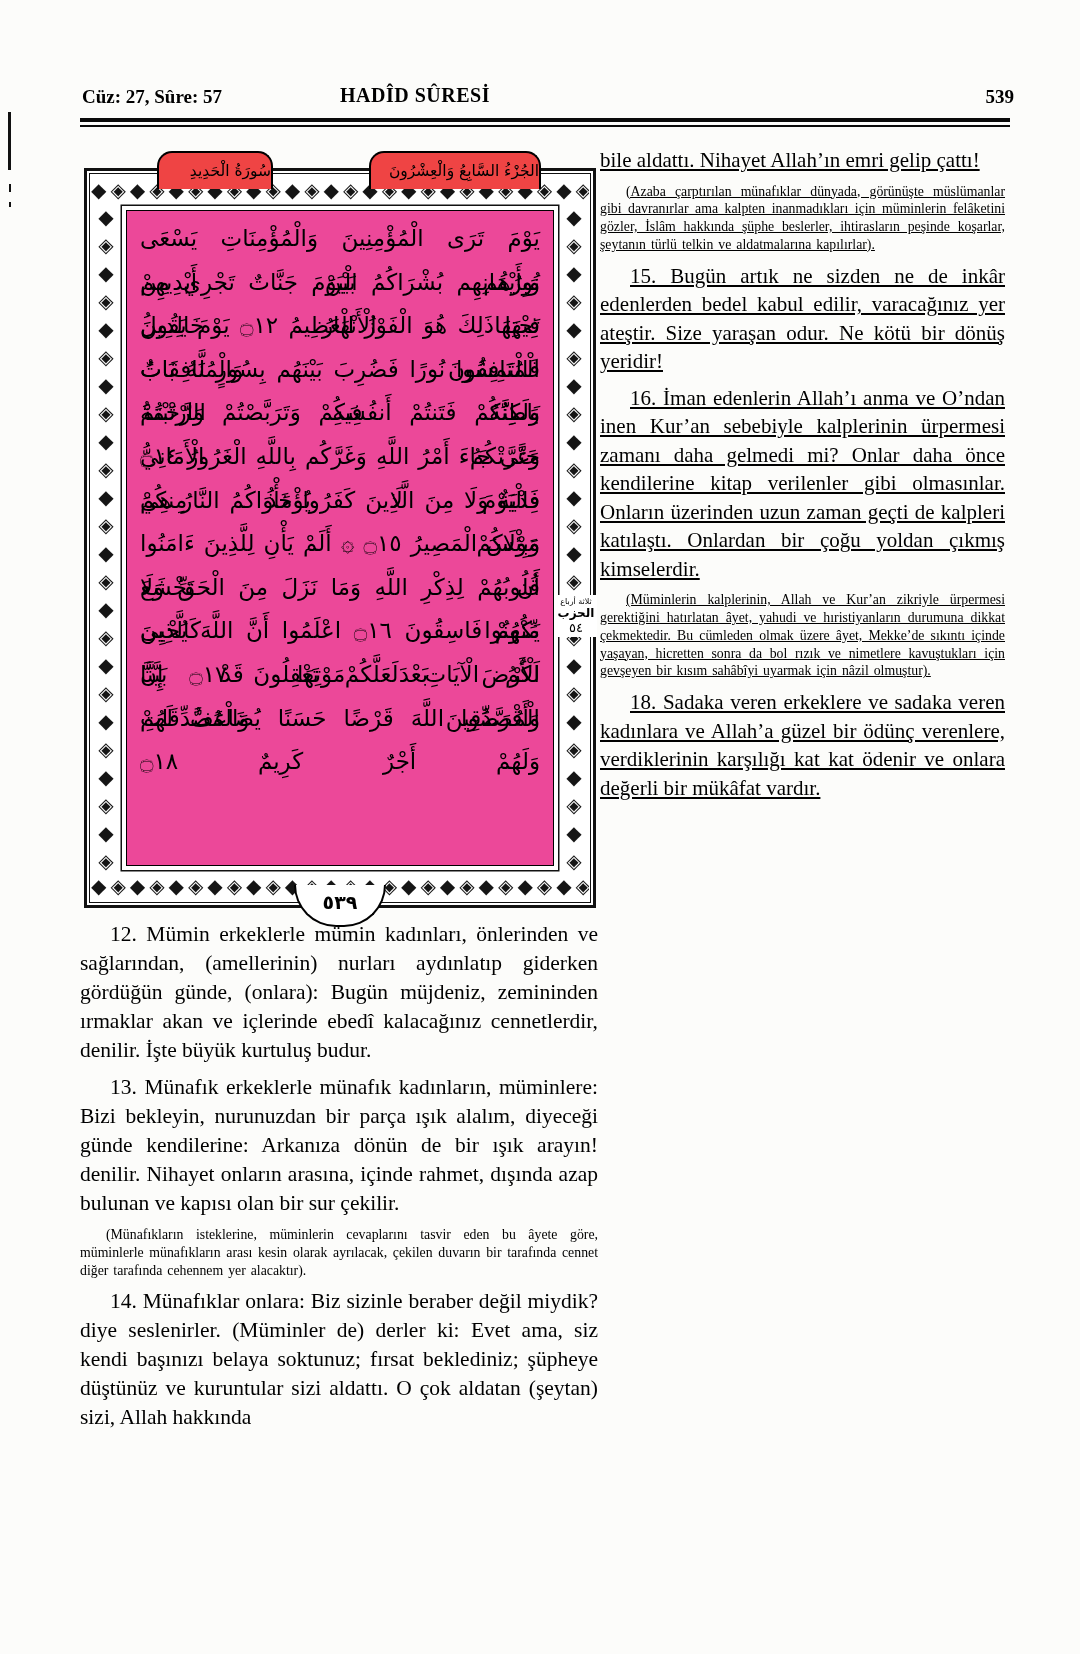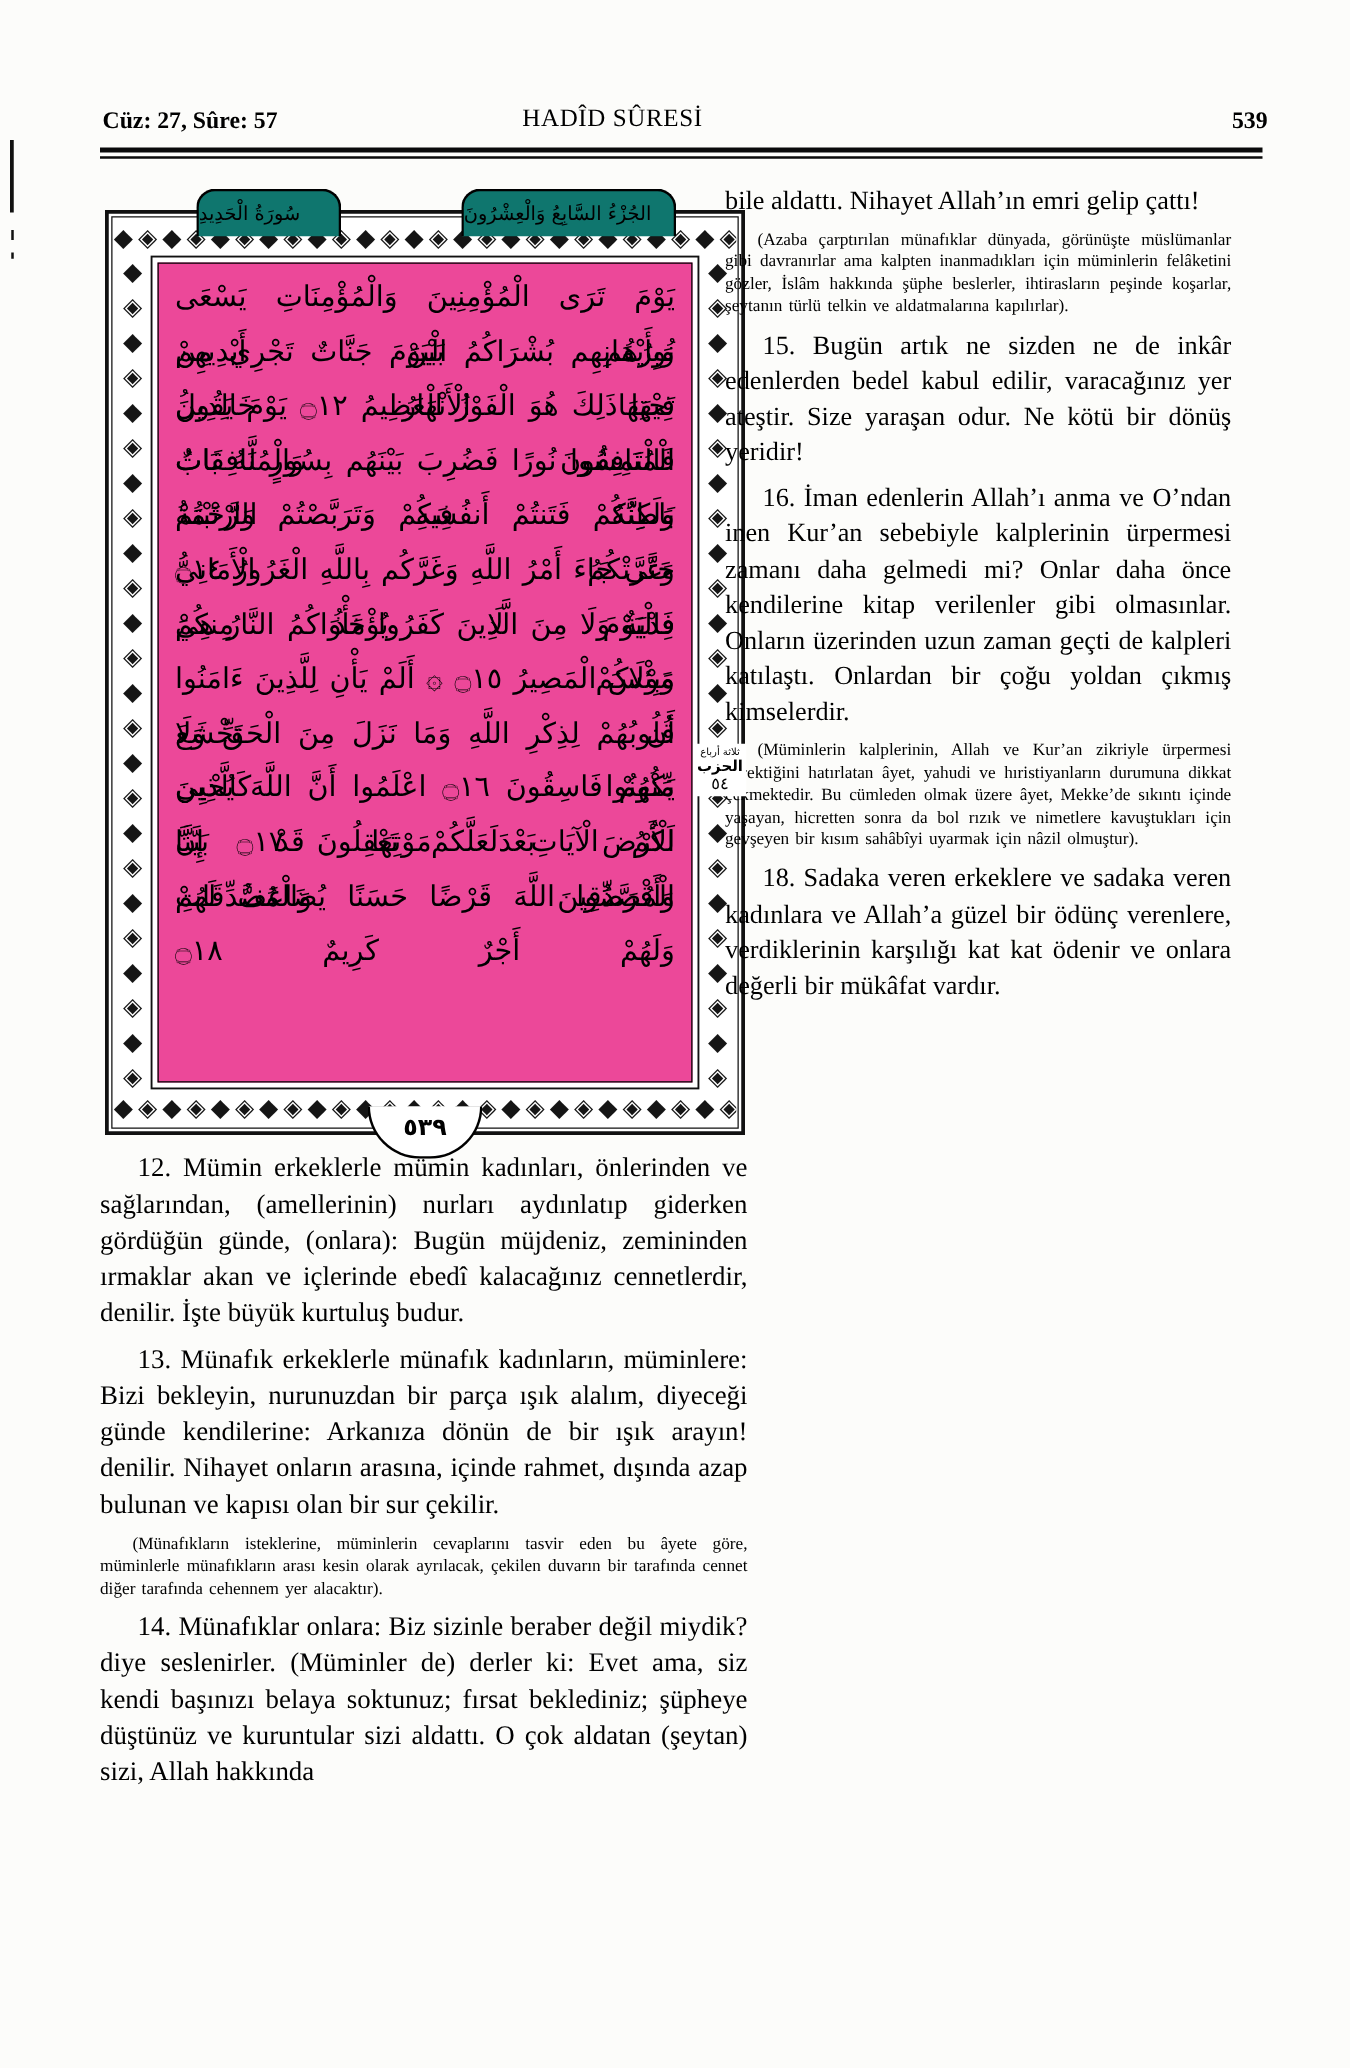--- a/index.html
+++ b/index.html
@@ -1,34 +1,34 @@
 <!DOCTYPE html>
 <html><head>
 <meta charset="utf-8">
 <style>
   html,body{margin:0;padding:0;background:#e8e8e8;}
   .page{position:relative;width:1080px;height:1654px;background:#fcfcfa;color:#000;
         font-family:"Liberation Serif",serif;overflow:hidden;}
 
   
   .hdr-left{position:absolute;left:82px;top:86px;font-size:19px;font-weight:bold;}
-  .hdr-title{position:absolute;left:340px;top:84px;width:300px;text-align:center;
-             font-size:20px;font-weight:normal;letter-spacing:.5px;}
+  .hdr-title{position:absolute;left:340px;top:84px;width:300px;text-align:left;
+             font-size:20px;font-weight:bold;letter-spacing:.5px;}
   .hdr-page{position:absolute;right:66px;top:86px;font-size:19px;font-weight:bold;}
   .hdr-rule1{position:absolute;left:80px;right:70px;top:118px;height:4px;background:#0a0a0a;}
   .hdr-rule2{position:absolute;left:80px;right:70px;top:125px;height:1.6px;background:#0a0a0a;}
 
   
   .margin-mark{position:absolute;left:8px;top:112px;width:3px;height:58px;background:#111;}
   .margin-dot1{position:absolute;left:9px;top:184px;width:2px;height:8px;background:#111;}
   .margin-dot2{position:absolute;left:9px;top:202px;width:2px;height:5px;background:#111;}
 
   
   .left-col{position:absolute;left:78px;top:148px;width:522px;}
-  .right-col{position:absolute;left:580px;top:146px;width:405px;}
+  .right-col{position:absolute;left:600px;top:146px;width:405px;text-decoration:underline;}
 
   p.verse{font-size:21px;line-height:28.5px;text-align:justify;margin:0 0 8px;text-indent:30px;}
   .left-col p.verse{font-size:21.5px;line-height:29px;}
   p.note{font-size:13.8px;line-height:17.8px;text-align:justify;margin:2px 0 8px;
          text-indent:26px;word-spacing:1.5px;}
   p.no-indent{text-indent:0;}
   .left-paras{margin:12px 2px 0 2px;}
 
   
   .quran-frame{position:relative;margin:20px 4px 0 6px;width:512px;height:740px;
@@ -40,22 +40,22 @@
   .orn-bottom{bottom:1px;left:1px;right:1px;height:30px;line-height:30px;white-space:nowrap;text-align:center;}
   .orn-left{left:1px;top:31px;bottom:31px;width:30px;writing-mode:vertical-rl;
             text-orientation:upright;line-height:30px;white-space:nowrap;text-align:center;}
   .orn-right{right:1px;top:31px;bottom:31px;width:30px;writing-mode:vertical-rl;
              text-orientation:upright;line-height:30px;white-space:nowrap;text-align:center;}
   .f-inner{position:absolute;inset:36px;border:1.5px solid #000;background:#ec4899;
            box-shadow:0 0 0 4px #fff,0 0 0 5.5px #111;padding:6px 13px 0;}
   .qtext{direction:rtl;font-family:"DejaVu Sans",sans-serif;}
   .qline{height:43.6px;line-height:43.6px;font-size:23px;text-align:justify;text-align-last:justify;}
 
-  .tab{position:absolute;top:-20px;height:38px;background:#0f766e;border:2.5px solid #000;
-       border-bottom:none;border-radius:15px 15px 0 0;z-index:6;text-align:left;direction:rtl;
+  .tab{position:absolute;top:-20px;height:38px;background:#ef4444;border:2.5px solid #000;
+       border-bottom:none;border-radius:15px 15px 0 0;z-index:6;text-align:right;direction:rtl;
        font-family:"DejaVu Sans",sans-serif;font-size:15.5px;line-height:36px;box-sizing:border-box;}
   .tab-surah{left:70px;width:116px;}
   .tab-juz{right:52px;width:172px;}
 
   .page-tab{position:absolute;bottom:-22px;left:50%;transform:translateX(-50%);
             width:92px;height:42px;background:#fff;border:2.5px solid #000;border-top:none;
             border-radius:0 0 46px 46px;z-index:6;text-align:center;box-sizing:border-box;
             font-family:"DejaVu Sans",sans-serif;font-size:19px;font-weight:bold;line-height:34px;}
 
   .hizb-marker{position:absolute;right:-4px;top:424px;width:42px;background:#fff;z-index:7;

